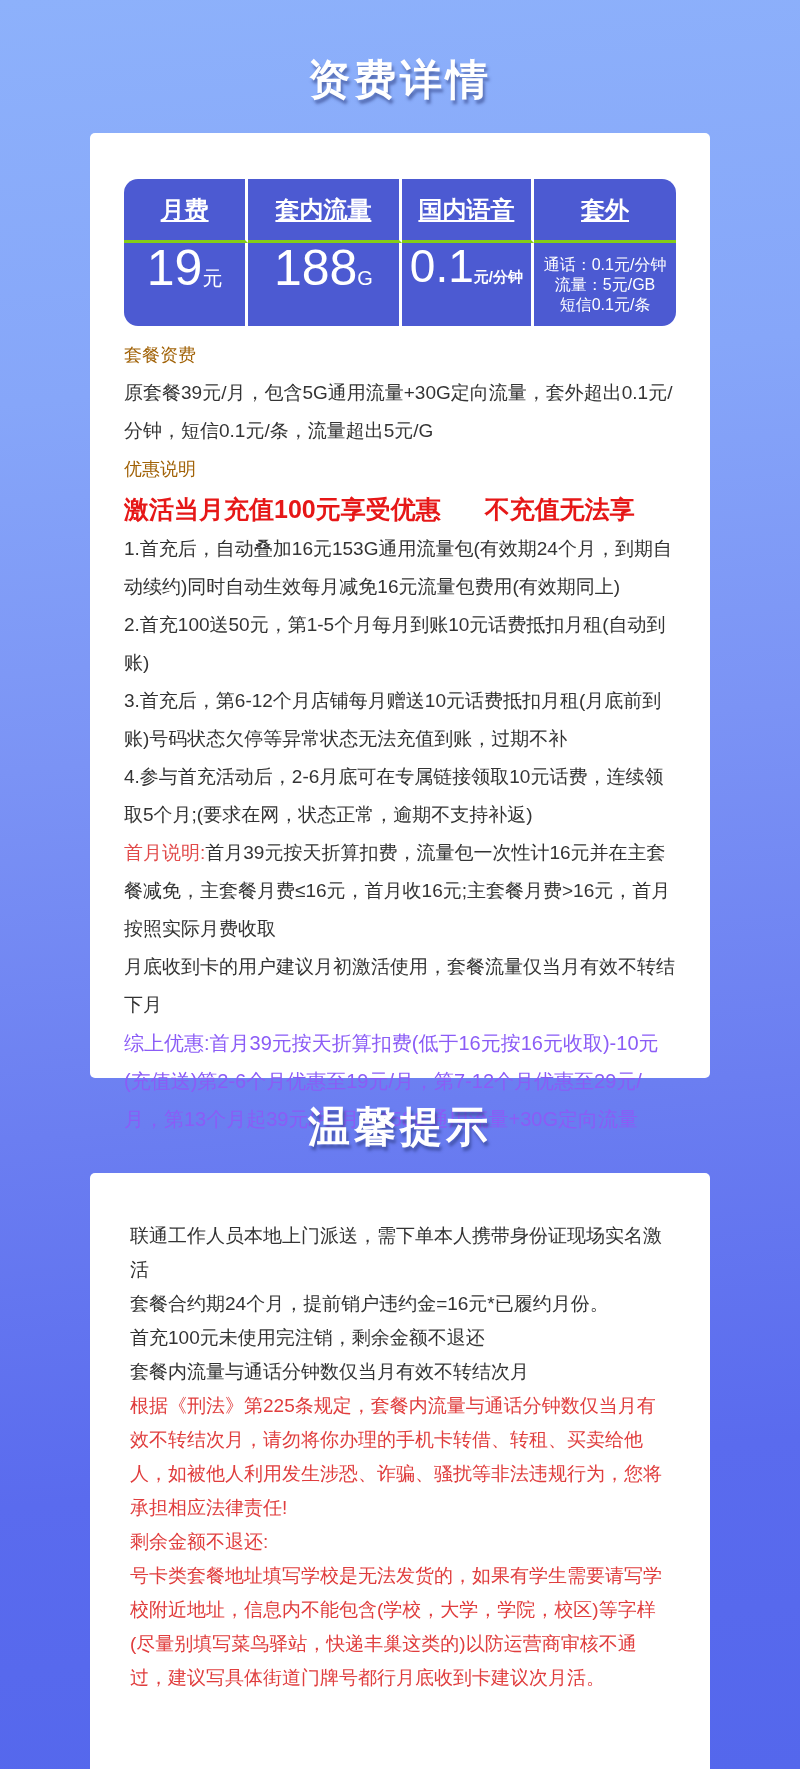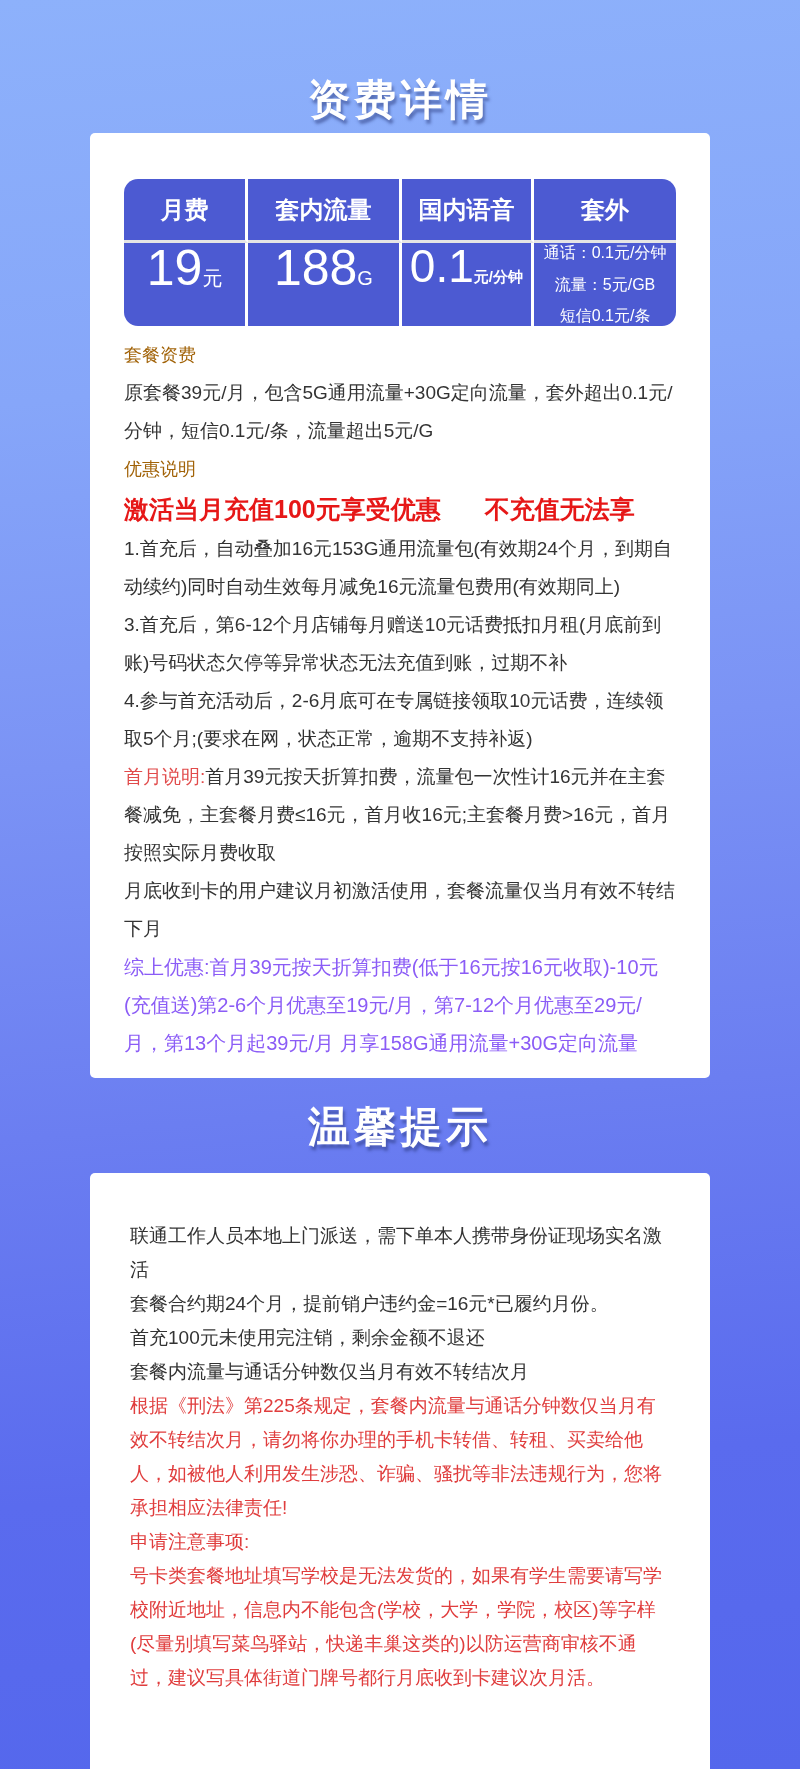--- a/index.html
+++ b/index.html
@@ -10,21 +10,21 @@
     font-family:"Liberation Sans","DejaVu Sans",sans-serif;
     background:linear-gradient(175deg,#8db1fb 0%,#86a6f9 22%,#7b93f5 42%,#6b7ef1 62%,#5a6bee 82%,#5467ec 100%);
     overflow:hidden;
   }
   .big-title {
     position:absolute; left:0; width:800px;
     text-align:center; color:#ffffff;
     font-size:42px; font-weight:700; letter-spacing:4px;
     text-shadow:2px 4px 3px rgba(35,50,115,0.50);
   }
-  #title-tariff { top:72px; }
+  #title-tariff { top:52px; }
   #title-tips  { top:1099px; }
 
   .card {
     position:absolute; left:90px; width:620px;
     background:#ffffff; border-radius:5px;
   }
   #card-tariff { top:133px;  height:945px; }
   #card-tips   { top:1173px; height:634px; }
 
   
@@ -34,28 +34,28 @@
     grid-template-columns:22.5% 27.8% 24% 25.7%;
     grid-template-rows:64px 83px;
     background:#4c5ad2; color:#ffffff;
     border-radius:14px; overflow:hidden;
   }
   .pt-cell {
     display:flex; align-items:center; justify-content:center;
     border-right:3px solid #ffffff;
   }
   .pt-cell.pt-last { border-right:none; }
-  .pt-head { border-bottom:3px solid #e5e5e5; font-weight:700; font-size:24px; }
+  .pt-head { border-bottom:3px solid #84cc16; font-weight:700; font-size:24px;text-decoration:underline; }
   .pt-val  { align-items:baseline; }
   .pt-big  { font-size:50px; line-height:1; font-weight:500; }
   .pt-big-sm { font-size:46px; }
   .pt-unit { font-size:20px; font-weight:500; }
   .pt-unit-bold { font-size:15px; font-weight:700; }
   .pt-extra {
-    flex-direction:column; align-items:center; justify-content:space-between;
+    flex-direction:column; align-items:center; justify-content:center;
     font-size:16px; line-height:20px; text-align:center;
   }
 
   
   .tariff-body {
     margin-top:10px; padding:0 34px;
     font-size:19px; line-height:38px; color:#333333;
     word-break:break-all; text-align:left;
   }
   .sec-label { color:#a16207; font-size:18px; }
@@ -106,33 +106,34 @@
       <span>短信0.1元/条</span>
     </div>
   </div>
 
   <div class="tariff-body">
     <p class="sec-label">套餐资费</p>
     <p>原套餐39元/月，包含5G通用流量+30G定向流量，套外超出0.1元/分钟，短信0.1元/条，流量超出5元/G</p>
     <p class="sec-label">优惠说明</p>
     <p class="headline"><span>激活当月充值100元享受优惠</span><span class="gap"></span><span>不充值无法享</span></p>
     <p>1.首充后，自动叠加16元153G通用流量包(有效期24个月，到期自动续约)同时自动生效每月减免16元流量包费用(有效期同上)</p>
+    <p>2.首充100送50元，第1-5个月每月到账10元话费抵扣月租(自动到账)</p>
     <p>3.首充后，第6-12个月店铺每月赠送10元话费抵扣月租(月底前到账)号码状态欠停等异常状态无法充值到账，过期不补</p>
     <p>4.参与首充活动后，2-6月底可在专属链接领取10元话费，连续领取5个月;(要求在网，状态正常，逾期不支持补返)</p>
     <p><span class="red-inline">首月说明:</span><span>首月39元按天折算扣费，流量包一次性计16元并在主套餐减免，主套餐月费≤16元，首月收16元;主套餐月费&gt;16元，首月按照实际月费收取</span></p>
     <p>月底收到卡的用户建议月初激活使用，套餐流量仅当月有效不转结下月</p>
     <p class="summary">综上优惠:首月39元按天折算扣费(低于16元按16元收取)-10元(充值送)第2-6个月优惠至19元/月，第7-12个月优惠至29元/月，第13个月起39元/月 月享158G通用流量+30G定向流量</p>
   </div>
 </section>
 
 <h2 class="big-title" id="title-tips">温馨提示</h2>
 
 <section class="card" id="card-tips">
   <div class="tips-body">
     <p>联通工作人员本地上门派送，需下单本人携带身份证现场实名激活</p>
     <p>套餐合约期24个月，提前销户违约金=16元*已履约月份。</p>
     <p>首充100元未使用完注销，剩余金额不退还</p>
     <p>套餐内流量与通话分钟数仅当月有效不转结次月</p>
     <p class="tip-red">根据《刑法》第225条规定，套餐内流量与通话分钟数仅当月有效不转结次月，请勿将你办理的手机卡转借、转租、买卖给他人，如被他人利用发生涉恐、诈骗、骚扰等非法违规行为，您将承担相应法律责任!</p>
-    <p class="tip-red">申请注意事项:</p>
+    <p class="tip-red">剩余金额不退还:</p>
     <p class="tip-red">号卡类套餐地址填写学校是无法发货的，如果有学生需要请写学校附近地址，信息内不能包含(学校，大学，学院，校区)等字样(尽量别填写菜鸟驿站，快递丰巢这类的)以防运营商审核不通过，建议写具体街道门牌号都行月底收到卡建议次月活。</p>
   </div>
 </section>
 
 </body></html>

